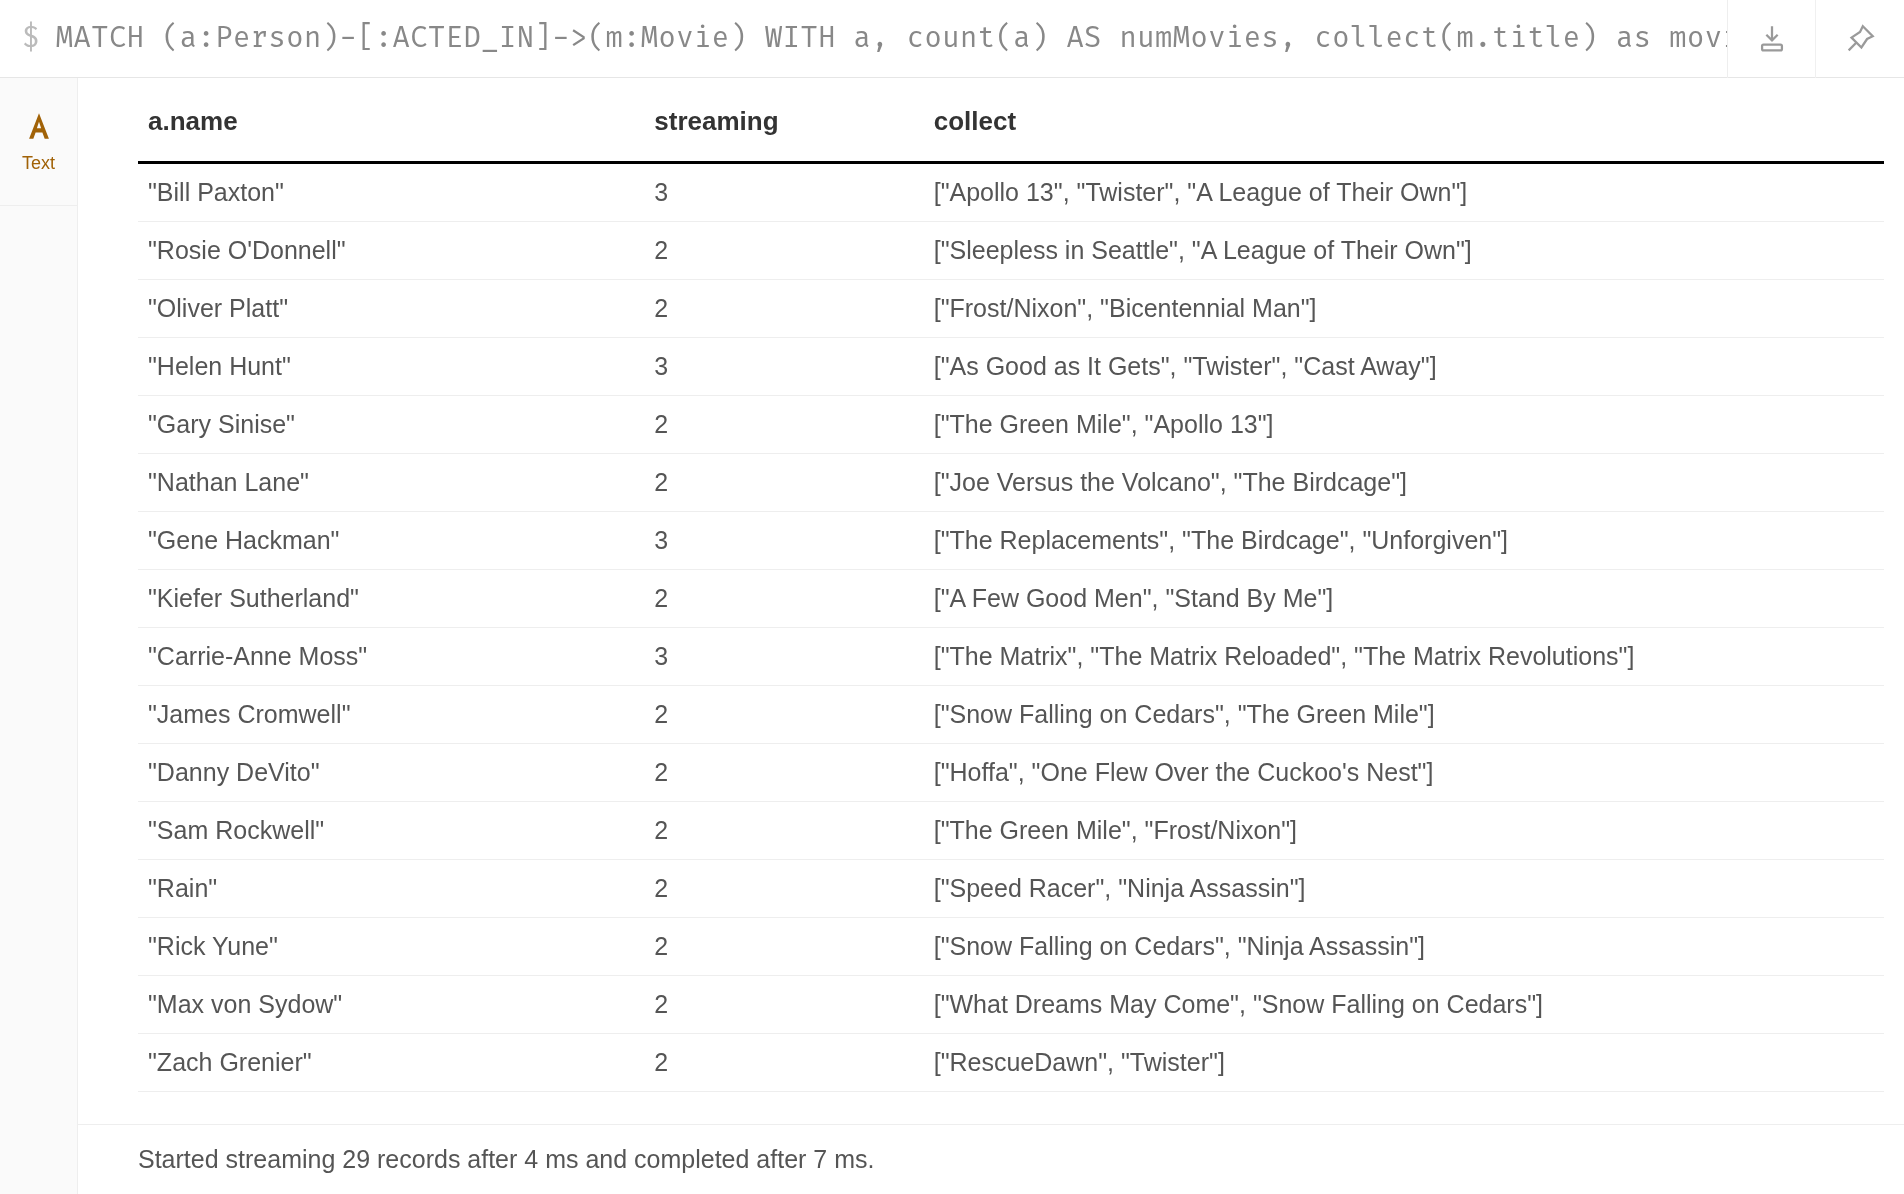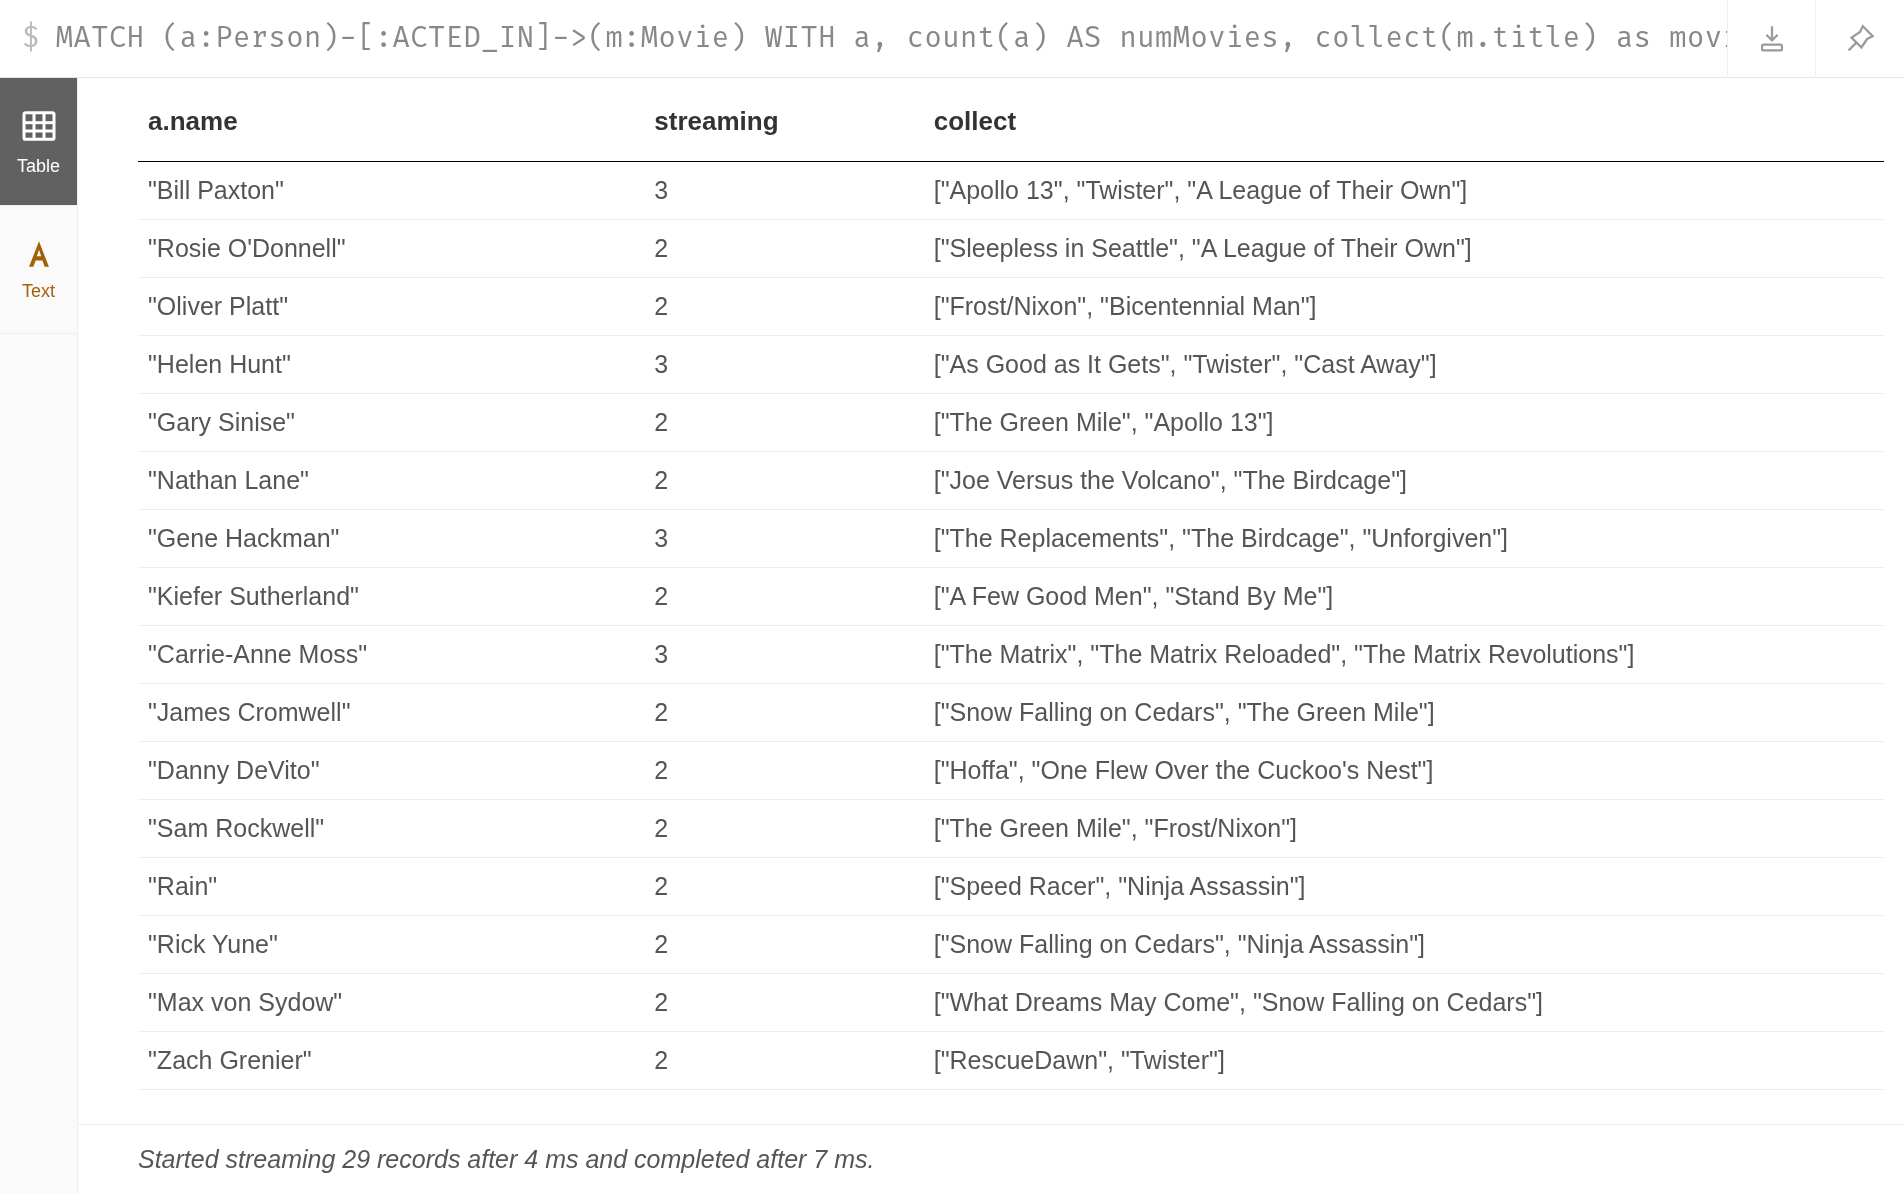--- a/index.html
+++ b/index.html
@@ -15,26 +15,26 @@
   .body { flex:1; display:flex; overflow:hidden; }
   .sidebar { width:78px; background:#fafafa; border-right:1px solid #eee; display:flex; flex-direction:column; }
   .sidetab { height:128px; display:flex; flex-direction:column; align-items:center; justify-content:center; cursor:pointer; color:#a16207; border-bottom:1px solid #eee; }
   .sidetab.active { background:#616161; color:#fff; }
   .sidetab svg { width:40px; height:40px; margin-bottom:10px; }
   .sidetab span { font-size:18px; }
   .sidetab.texttab svg { width:34px; height:34px; }
   .main { flex:1; display:flex; flex-direction:column; overflow:hidden; }
   .table-wrap { flex:1; overflow:hidden; padding: 10px 20px 0 60px; }
   table { width:100%; border-collapse:collapse; }
-  thead th { text-align:left; font-weight:700; color:#333; font-size:26px; padding: 18px 10px 24px 10px; border-bottom:1px solid #000000; }
+  thead th { text-align:left; font-weight:700; color:#333; font-size:26px; padding: 18px 10px 24px 10px; border-bottom:3px solid #000000; }
   tbody td { font-size:25px; color:#555; padding: 14px 10px; border-bottom:1px solid #eee; white-space:nowrap; }
   th.col-name, td.col-name { width:29%; }
   th.col-num, td.col-num { width:16%; }
   th.col-movies, td.col-movies { width:55%; }
-  .footer { height:70px; border-top:1px solid #eee; display:flex; align-items:center; padding-left:60px; font-size:25px; color:#555;font-style:italic; }
+  .footer { height:70px; border-top:1px solid #eee; display:flex; align-items:center; padding-left:60px; font-size:25px; color:#555; }
 </style>
 </head>
 <body>
 
 <div class="container">
   <div class="topbar">
     <div class="query-area">
       <span class="dollar">$</span>
       <span>MATCH (a:Person)-[:ACTED_IN]-&gt;(m:Movie) WITH a, count(a) AS numMovies, collect(m.title) as movies…</span>
     </div>
@@ -50,30 +50,20 @@
         <svg viewBox="0 0 24 24" fill="none" stroke="currentColor" stroke-width="1.6">
           <path d="M14 3 L21 10 L17 12 L13 18 L6 11 L12 7 Z"></path>
           <path d="M9.5 14.5 L4 20"></path>
         </svg>
       </div>
     </div>
   </div>
 
   <div class="body">
     <div class="sidebar">
-      <div class="sidetab active">
-        <svg viewBox="0 0 24 24" fill="none" stroke="currentColor" stroke-width="1.8">
-          <rect x="3" y="4" width="18" height="16" rx="1"></rect>
-          <line x1="3" y1="10" x2="21" y2="10"></line>
-          <line x1="3" y1="15" x2="21" y2="15"></line>
-          <line x1="9" y1="4" x2="9" y2="20"></line>
-          <line x1="15" y1="4" x2="15" y2="20"></line>
-        </svg>
-        <span>Table</span>
-      </div>
       <div class="sidetab texttab">
         <svg viewBox="0 0 24 24" fill="currentColor">
           <path d="M12 3 L5 21 H8 L9.6 16.5 H14.4 L16 21 H19 L12 3 Z M10.5 13.5 L12 9 L13.5 13.5 Z"></path>
         </svg>
         <span>Text</span>
       </div>
     </div>
 
     <div class="main">
       <div class="table-wrap">

